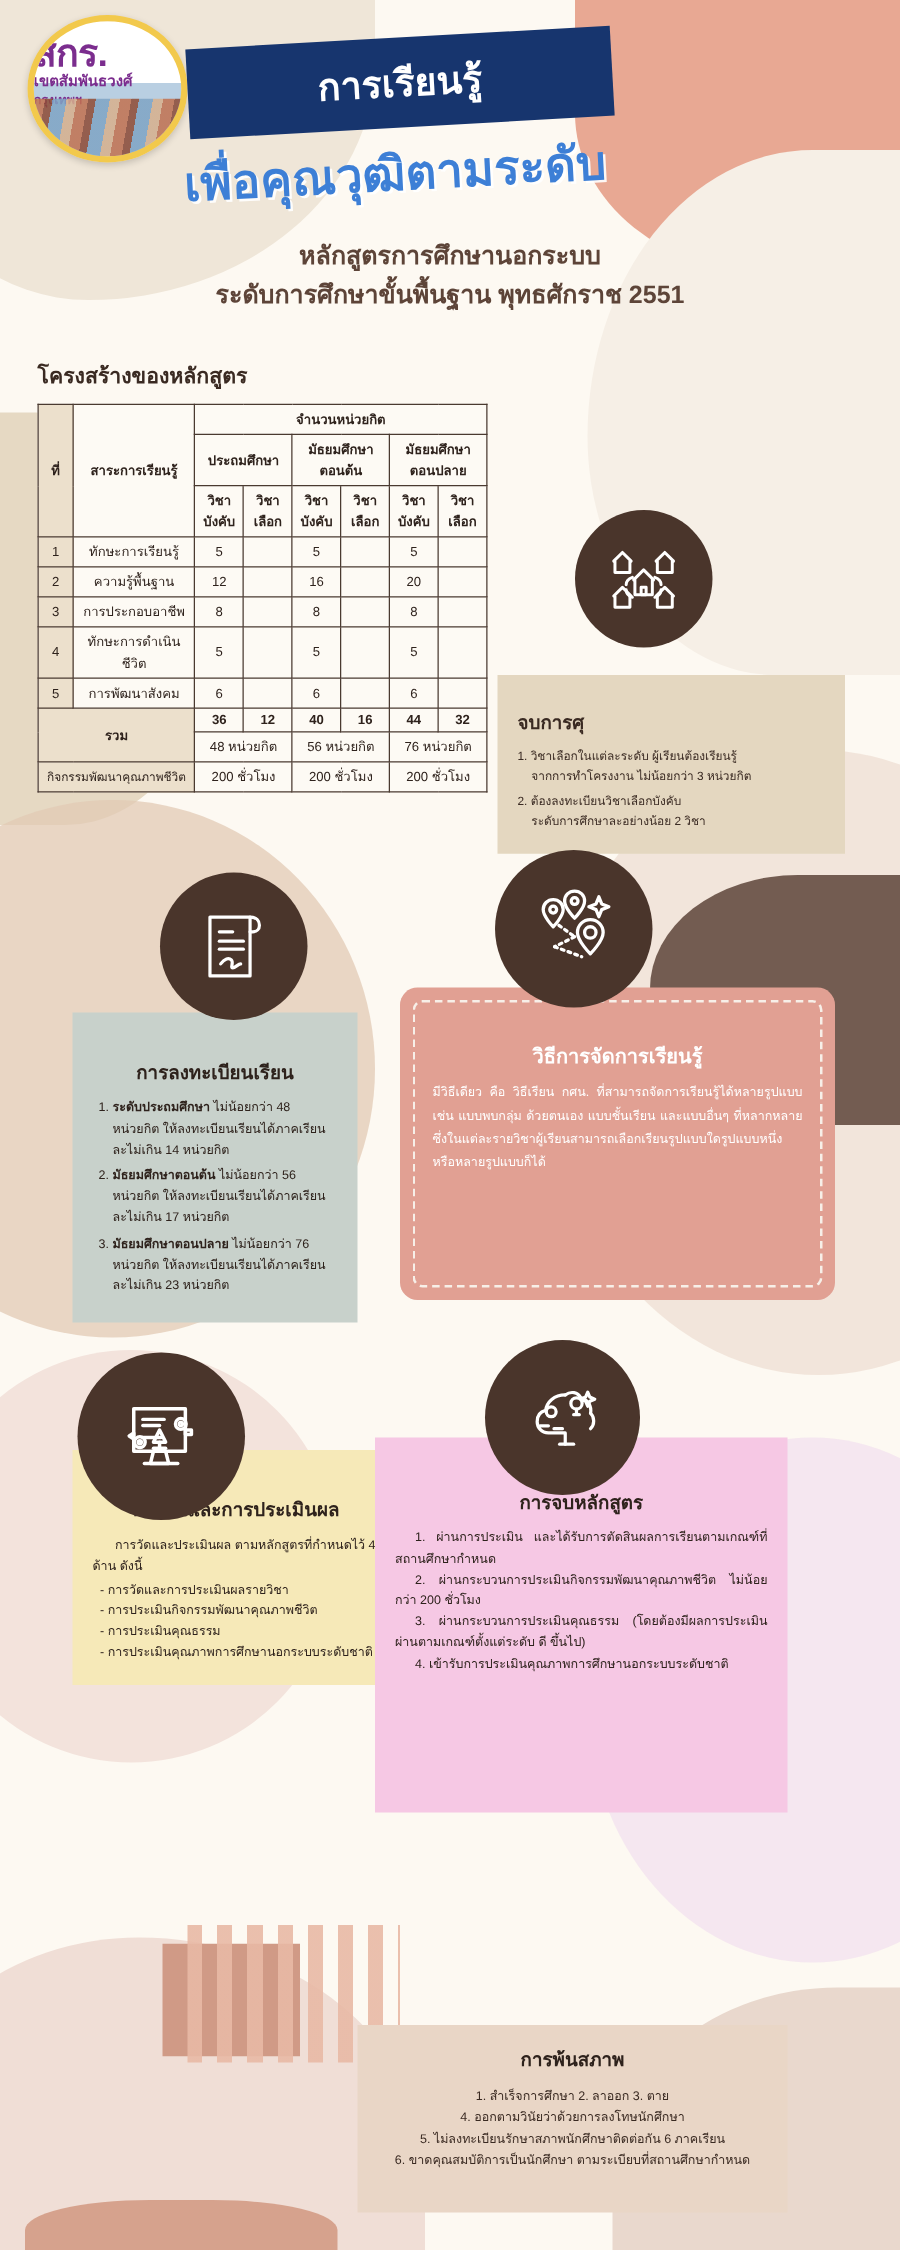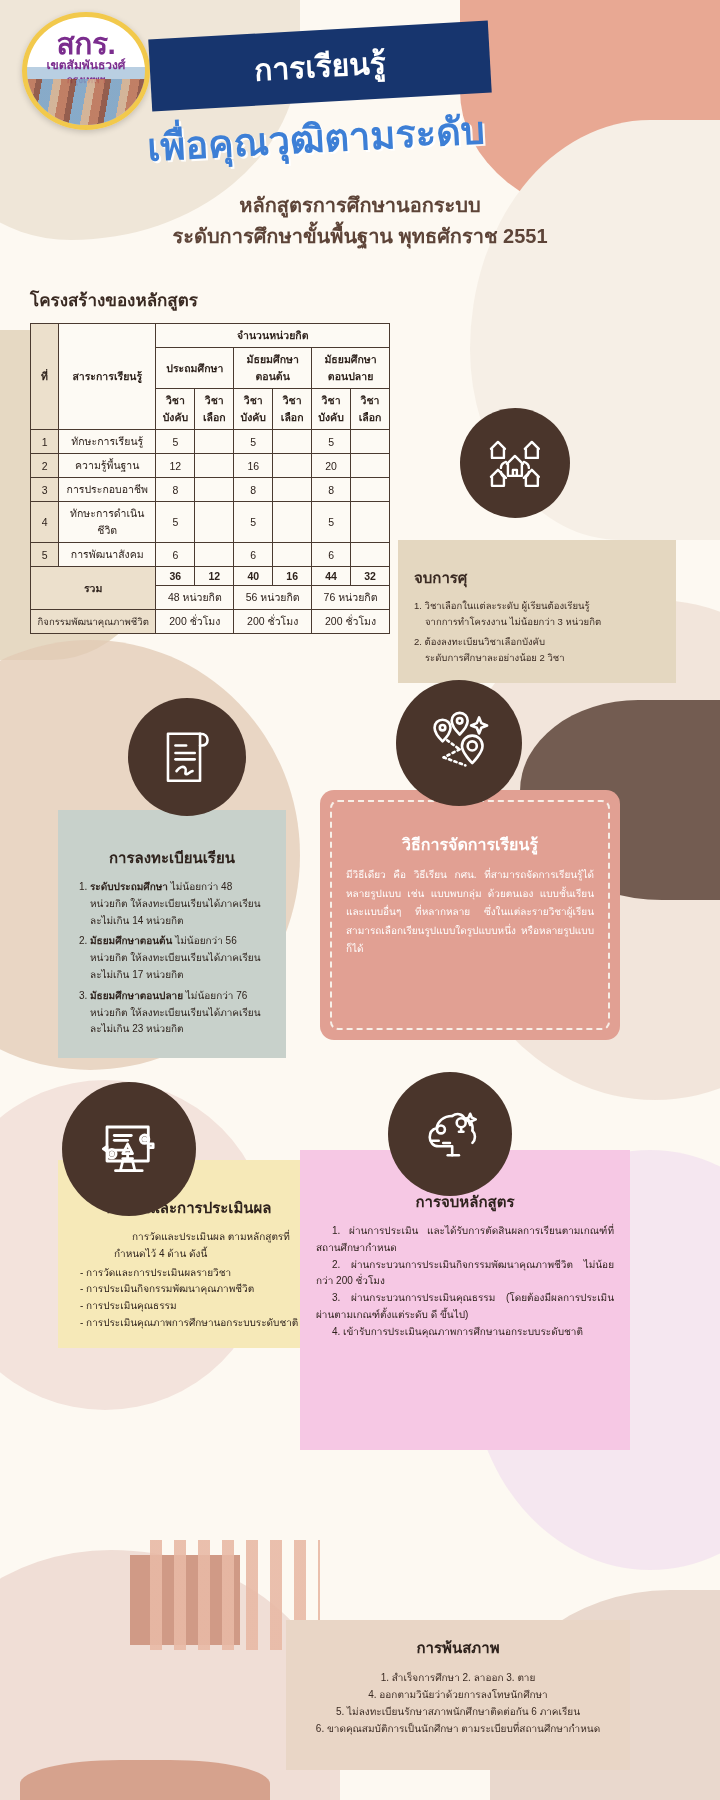--- a/index.html
+++ b/index.html
@@ -33,21 +33,21 @@
              background: repeating-linear-gradient(90deg,#e8b9a5 0 12px,transparent 12px 24px); opacity:.9; }
 
   .wrap { position: relative; z-index: 2; }
 
   
   .header { position: relative; height: 280px; }
   .logo {
     position:absolute; left:22px; top:12px; width:128px; height:118px;
     border-radius:50%; border:5px solid #f2c94c;
     background: linear-gradient(#ffffff 0 46%, #b9cfe2 46% 100%);
-    overflow:hidden; display:flex; flex-direction:column; align-items:center;
+    overflow:hidden; display:flex; flex-direction:column; 
     box-shadow:0 2px 6px rgba(0,0,0,.18);
   }
   .logo-main { font-size:30px; font-weight:bold; color:#7b2d8e; margin-top:12px; letter-spacing:-.5px;
                text-shadow: 1px 1px 0 #fff; line-height:1; }
   .logo-sub  { font-size:12px; font-weight:bold; color:#7b2d8e; line-height:1.1; }
   .logo-sub2 { font-size:10px; font-weight:bold; color:#7b2d8e; }
   .logo-city { position:absolute; bottom:0; left:0; right:0; height:46px;
                background: repeating-linear-gradient(100deg,#c2714f 0 9px,#8e4a34 9px 15px,#7fa4c4 15px 26px,#d8b08c 26px 34px); opacity:.85; }
 
   .title-band {
@@ -98,33 +98,33 @@
   .card h3 { text-align:center; font-size:15px; font-weight:bold; margin-bottom:9px; }
   .card p, .card li { font-size:10px; line-height:1.68; }
 
   .card-reg { left:58px; top:810px; width:228px; min-height:232px; background:#c8d1cb; padding-top:36px; }
   .card-reg h3 { color:#2e221c; }
   .card-reg ol { margin-left:16px; }
   .card-reg li { margin-bottom:4px; color:#2e221c; }
   .card-reg li b { font-weight:bold; }
 
   .card-method {
-    left:320px; top:790px; width:300px; min-height:250px; background:#e1a093;
+    left:320px; top:790px; width:348px; min-height:250px; background:#e1a093;
     border-radius:14px; padding-top:42px;
   }
   .card-method::before {
     content:""; position:absolute; inset:10px; border:2px dashed #f7efe8; border-radius:8px; pointer-events:none;
   }
   .card-method h3 { color:#fff; font-size:16px; position:relative; }
   .card-method p { color:#fff; position:relative; text-align:justify; padding:0 10px; line-height:1.85; }
 
   .card-eval { left:58px; top:1160px; width:262px; min-height:180px; background:#f6e9b8; padding-top:36px; }
   .card-eval h3 { color:#2e221c; }
   .card-eval p { color:#2e221c; }
-  .card-eval .ind { text-indent:18px;margin-left:40px; }
+  .card-eval .ind { text-indent:18px; }
   .card-eval ul { list-style:none; margin-top:2px; }
   .card-eval li { color:#2e221c; padding-left:6px; }
 
   .card-grad { left:300px; top:1150px; width:330px; min-height:300px; background:#f6c8e4; padding-top:40px; }
   .card-grad h3 { color:#2e221c; }
   .card-grad p { color:#2e221c; text-align:justify; }
   .card-grad .ind { text-indent:16px; }
 
   .card-exit { left:286px; top:1620px; width:344px; min-height:150px; background:#e9d6c6; padding-top:16px; }
   .card-exit h3 { color:#2e221c; }

